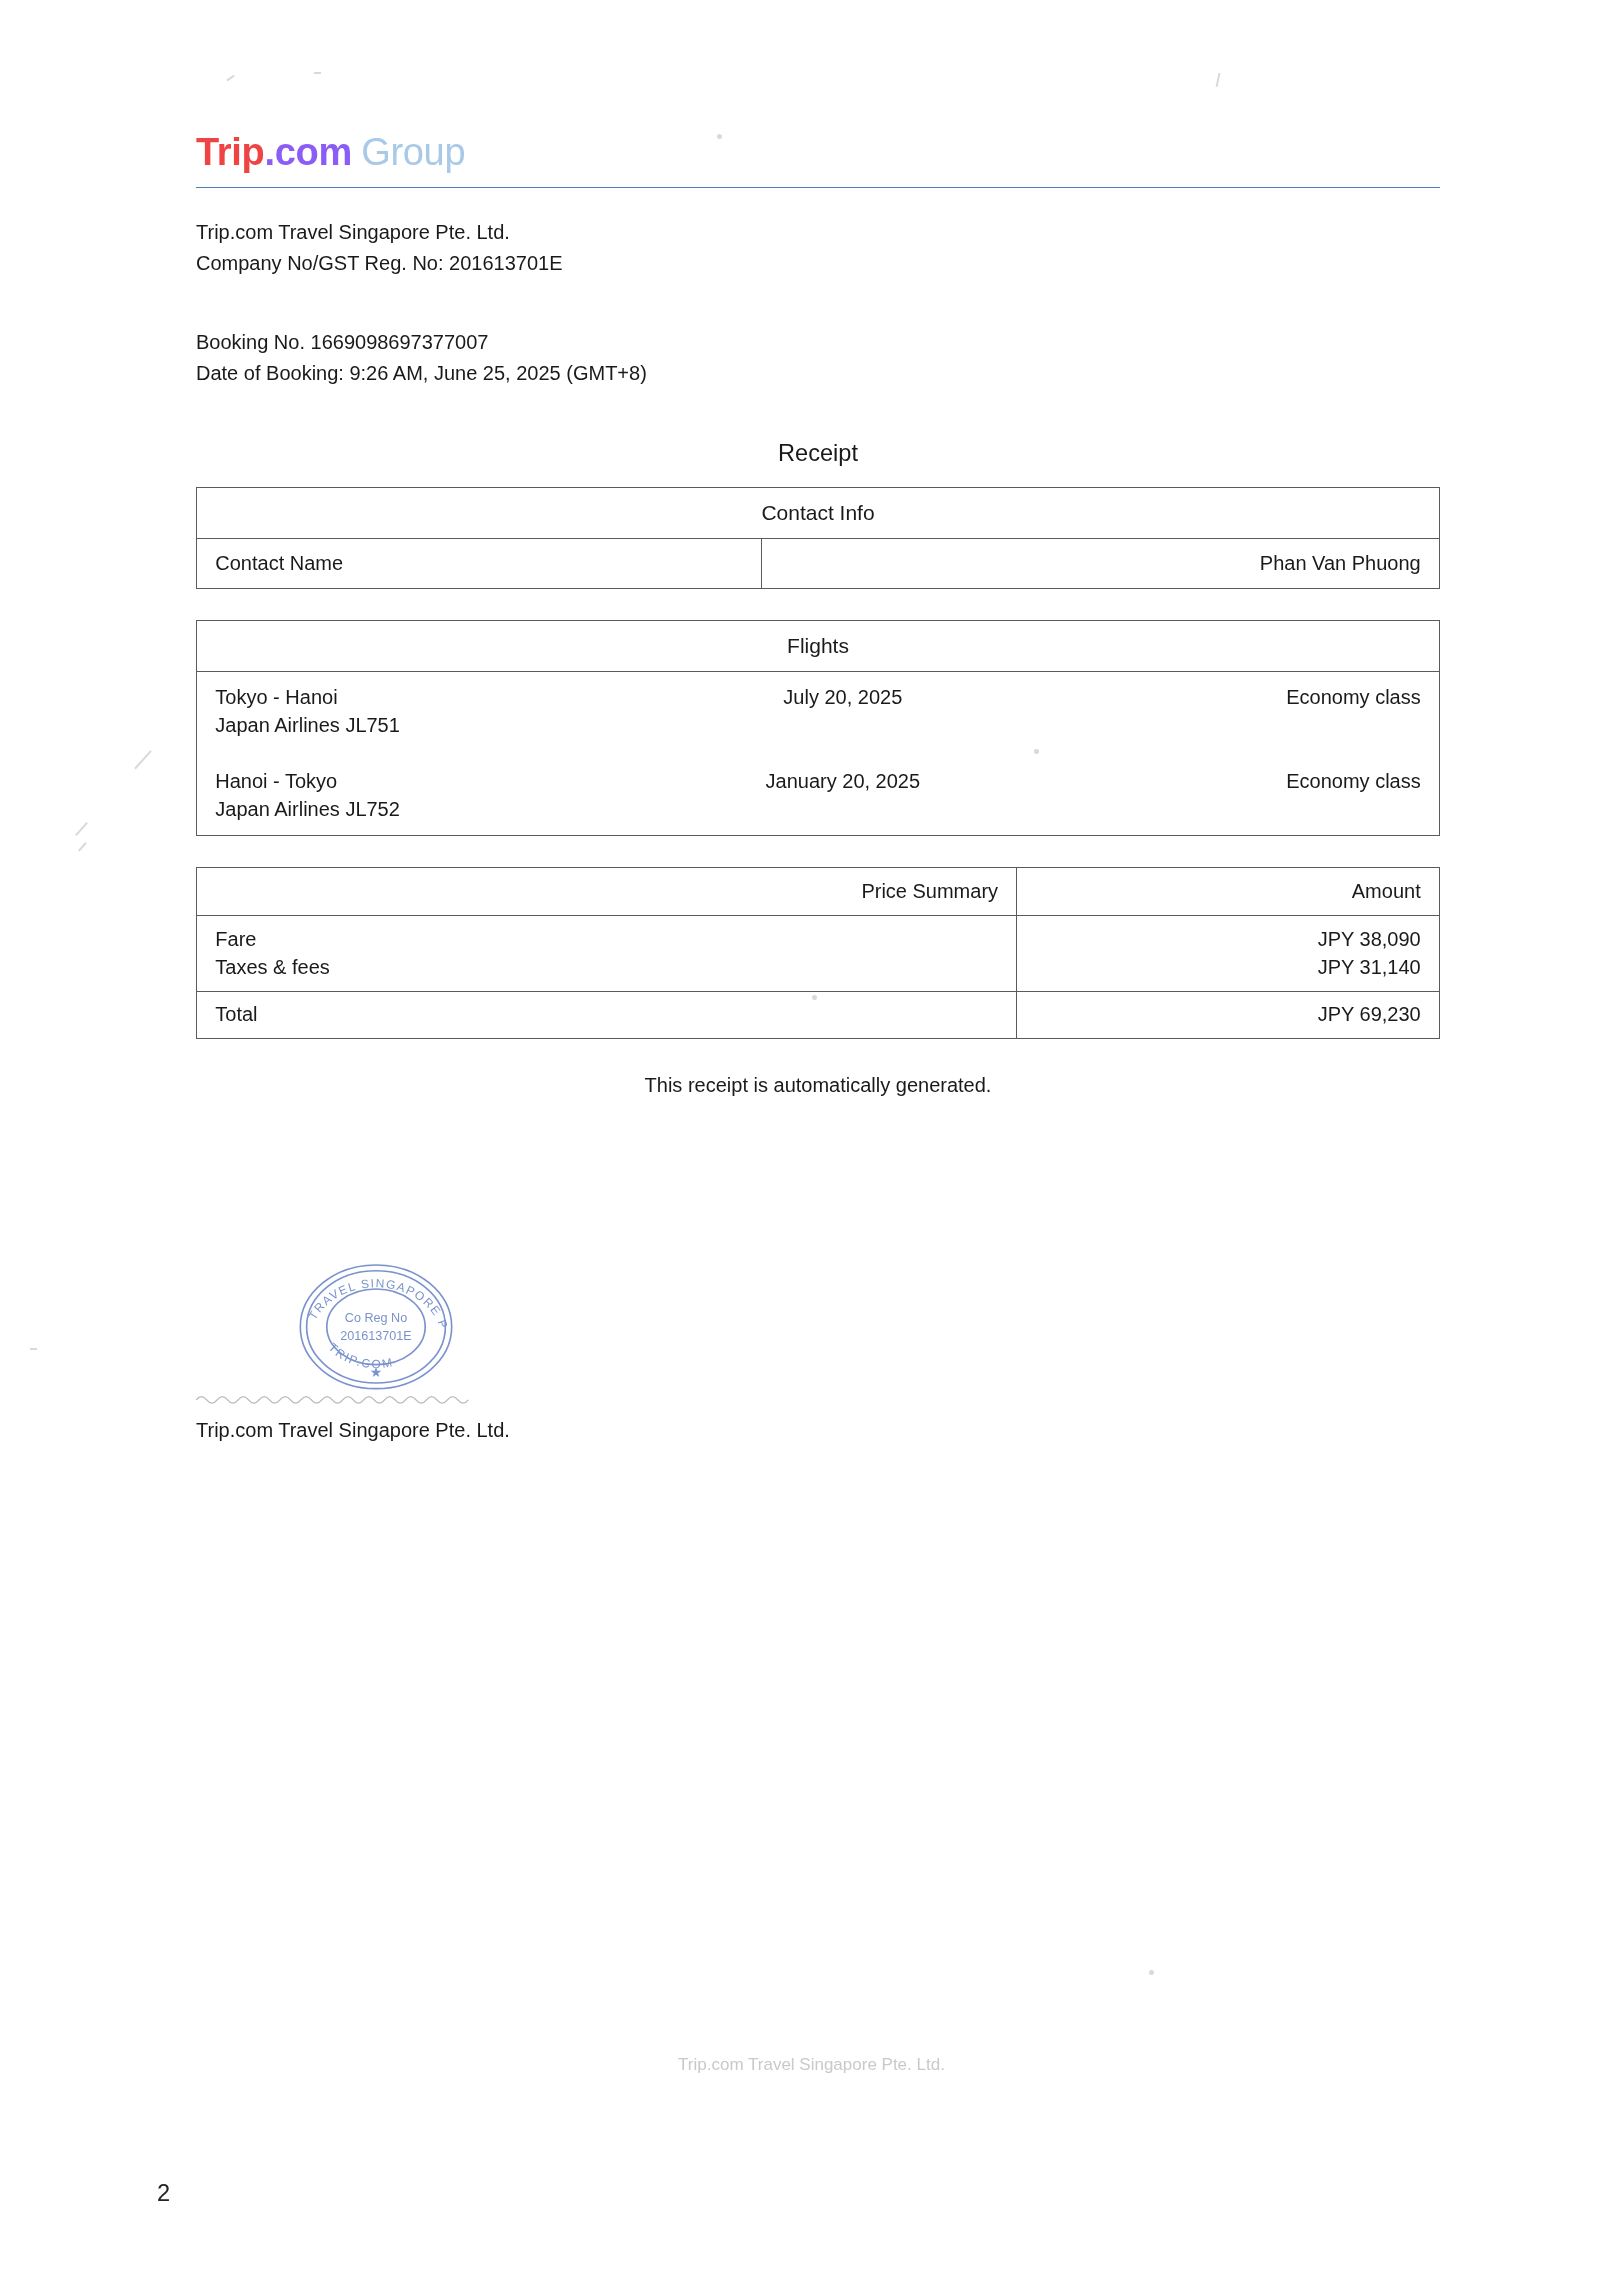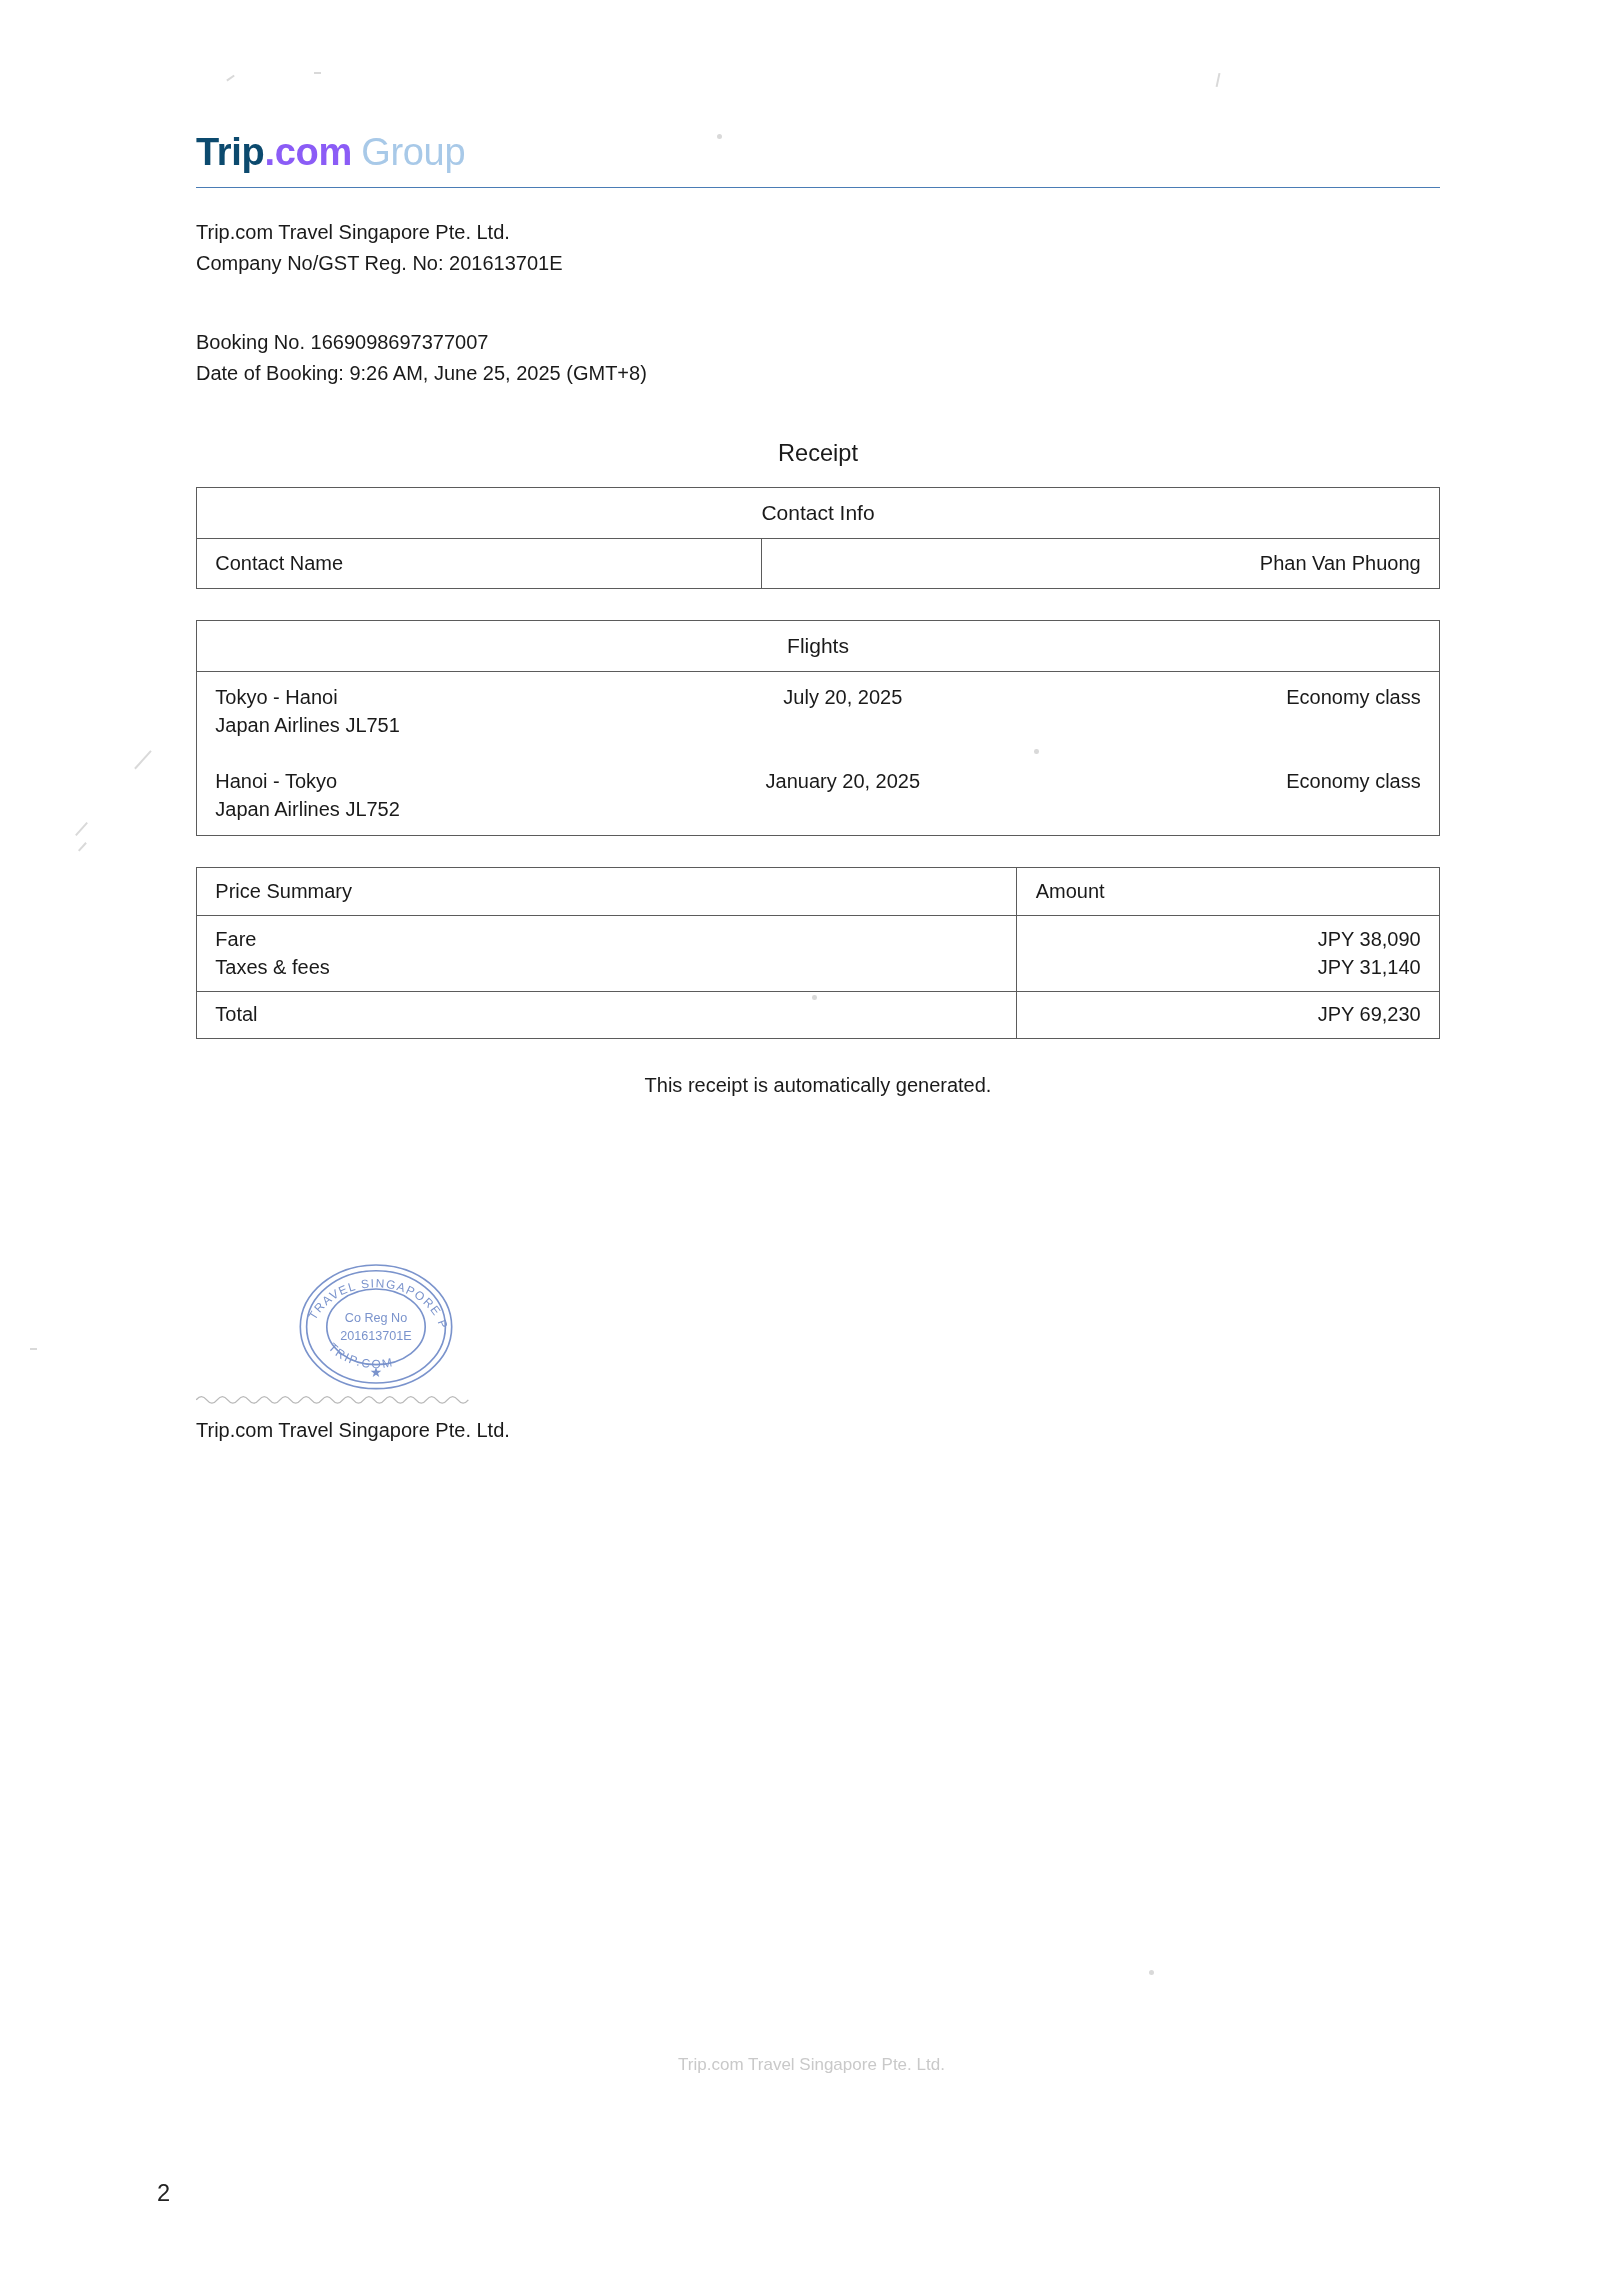--- a/index.html
+++ b/index.html
@@ -30,21 +30,21 @@
     width: 1244px;
   }
   .brand {
     font-size: 38px;
     font-weight: bold;
     letter-spacing: -0.3px;
     margin: 0 0 0 0;
     white-space: nowrap;
   }
   .brand .trip {
-    color: #0c4a6e;
+    color: #ef4444;
   }
   .brand .dotcom {
     color: #8b5cf6;
   }
   .brand .group {
     color: #a8c9e8;
     font-weight: normal;
     margin-left: 9.2px;
   }
   .rule {
@@ -117,21 +117,21 @@
     border-collapse: collapse;
     width: 1244px;
     margin-top: 31px;
     font-size: 20px;
   }
   .price-table td {
     border: 1.3px solid #5b5b5b;
     padding: 11.8px 18.3px;
   }
   .price-table .head {
-    text-align: left;
+    text-align: right;
   }
   .p-left { width: 66%; }
   .p-right { width: 34%; text-align: right; }
   .no-bottom { border-bottom: none !important; }
   .no-top { border-top: none !important; }
 
   .auto-note {
     margin-top: 35px;
     text-align: center;
     width: 1244px;

